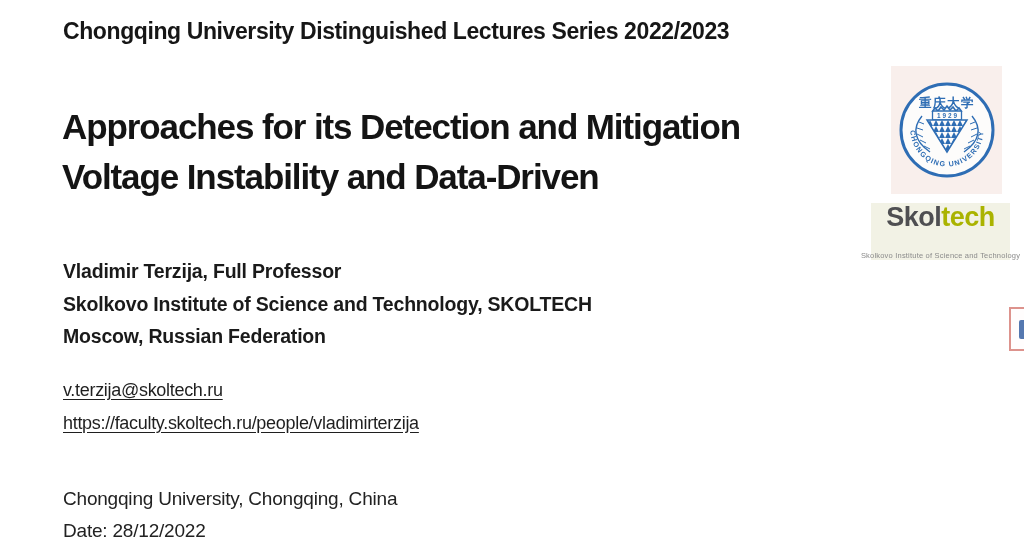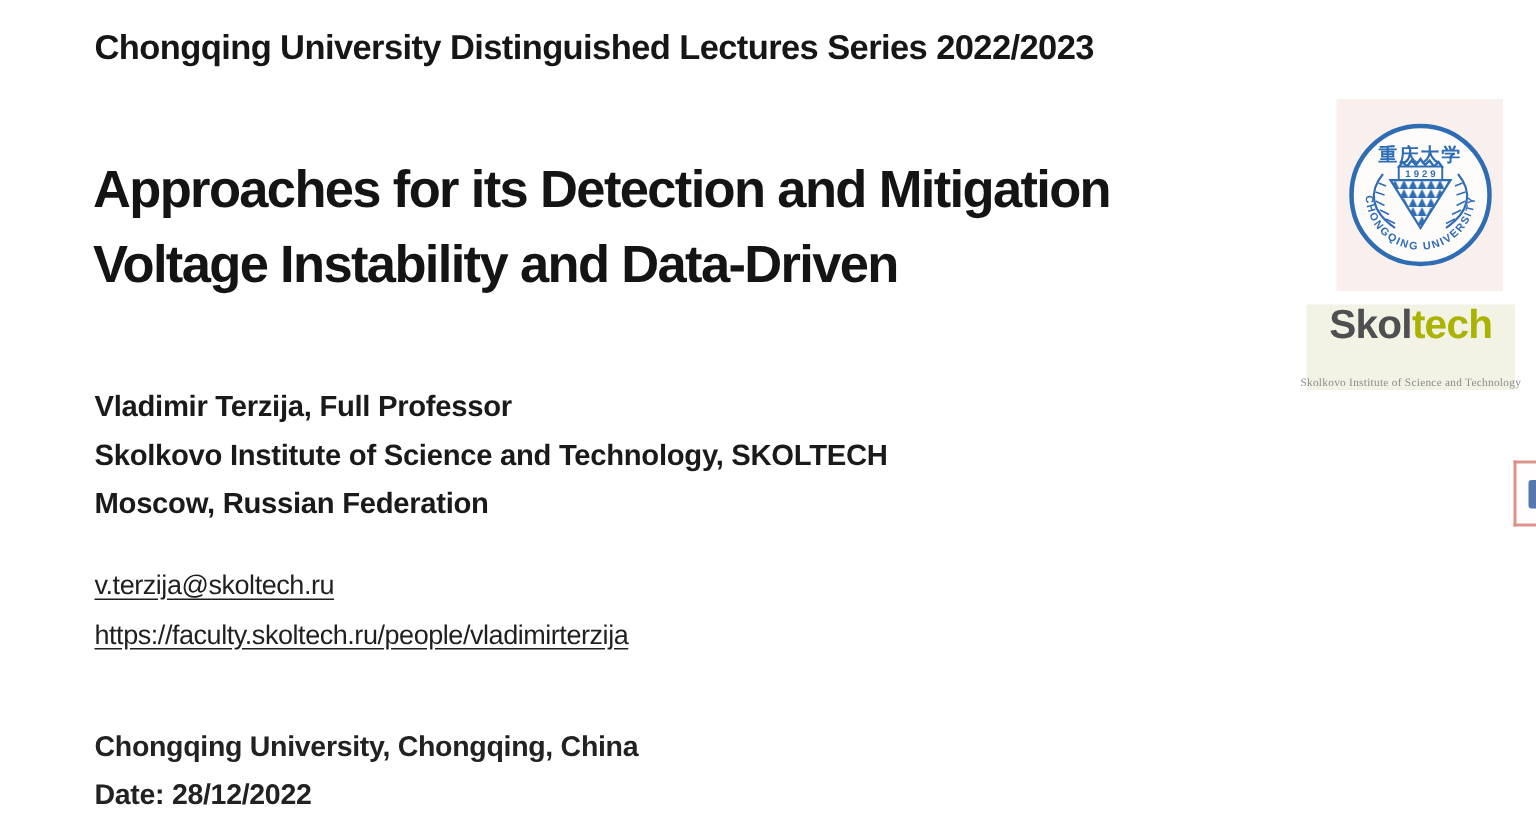--- a/index.html
+++ b/index.html
@@ -37,21 +37,20 @@
   }
   .links a {
     display: block; color: #1f1f1f;
     text-decoration: underline; text-underline-offset: 3px;
   }
 
   .venue-block {
     position: absolute; left: 63px; top: 483px;
     font-size: 19px; line-height: 32px; letter-spacing: -0.2px;
     color: #222222;
-    font-weight: bold;
   }
 
   
   .cqu-logo {
     position: absolute; left: 891px; top: 66px;
     width: 111px; height: 128px;
     background: #f9efec;
     display: flex; align-items: center; justify-content: center;
   }
   .cqu-logo svg { width: 100px; height: 104px; }
@@ -61,31 +60,31 @@
   }
   .cqu-year { font-size: 6.4px; font-weight: 700; letter-spacing: 2px; }
   .cqu-ring { font-size: 7.2px; font-weight: 700; letter-spacing: 1.15px; }
 
   
   .sk-logo {
     position: absolute; left: 871px; top: 203px;
     width: 139px; height: 57px;
     background: #f2f2e5;
     display: flex; flex-direction: column;
-    align-items: center; 
+    align-items: center; justify-content: center;
   }
   .sk-brand {
     font-size: 27px; font-weight: 700; letter-spacing: -0.5px;
     line-height: 27px; white-space: nowrap;
   }
   .sk-part1 { color: #4f4f52; }
   .sk-part2 { color: #aab300; }
   .sk-sub {
     font-size: 7.5px; color: #8b8b8b; margin-top: 20px;
-    letter-spacing: 0.2px; white-space: nowrap; font-family: Liberation Serif, serif;
+    letter-spacing: 0.2px; white-space: nowrap;
   }
 
   
   .overlay-fragment {
     position: absolute; right: 0; top: 307px;
     width: 15px; height: 44px;
     background: #fffdfd;
     border: 2px solid #dd938d; border-right: none;
     box-sizing: border-box;
   }

